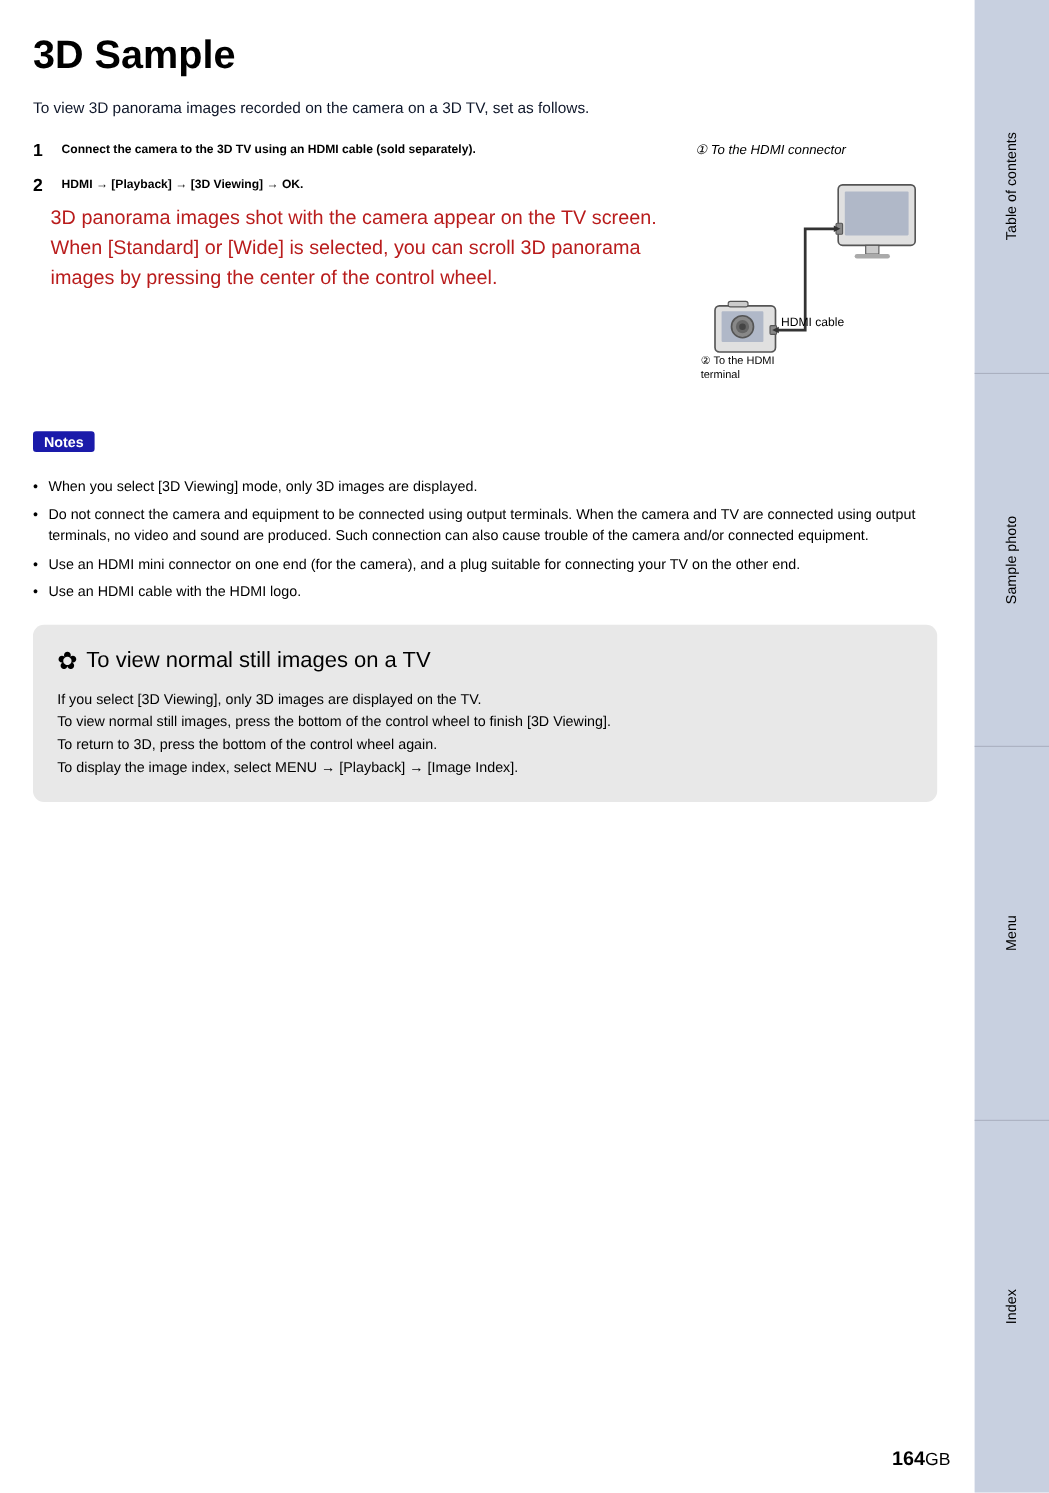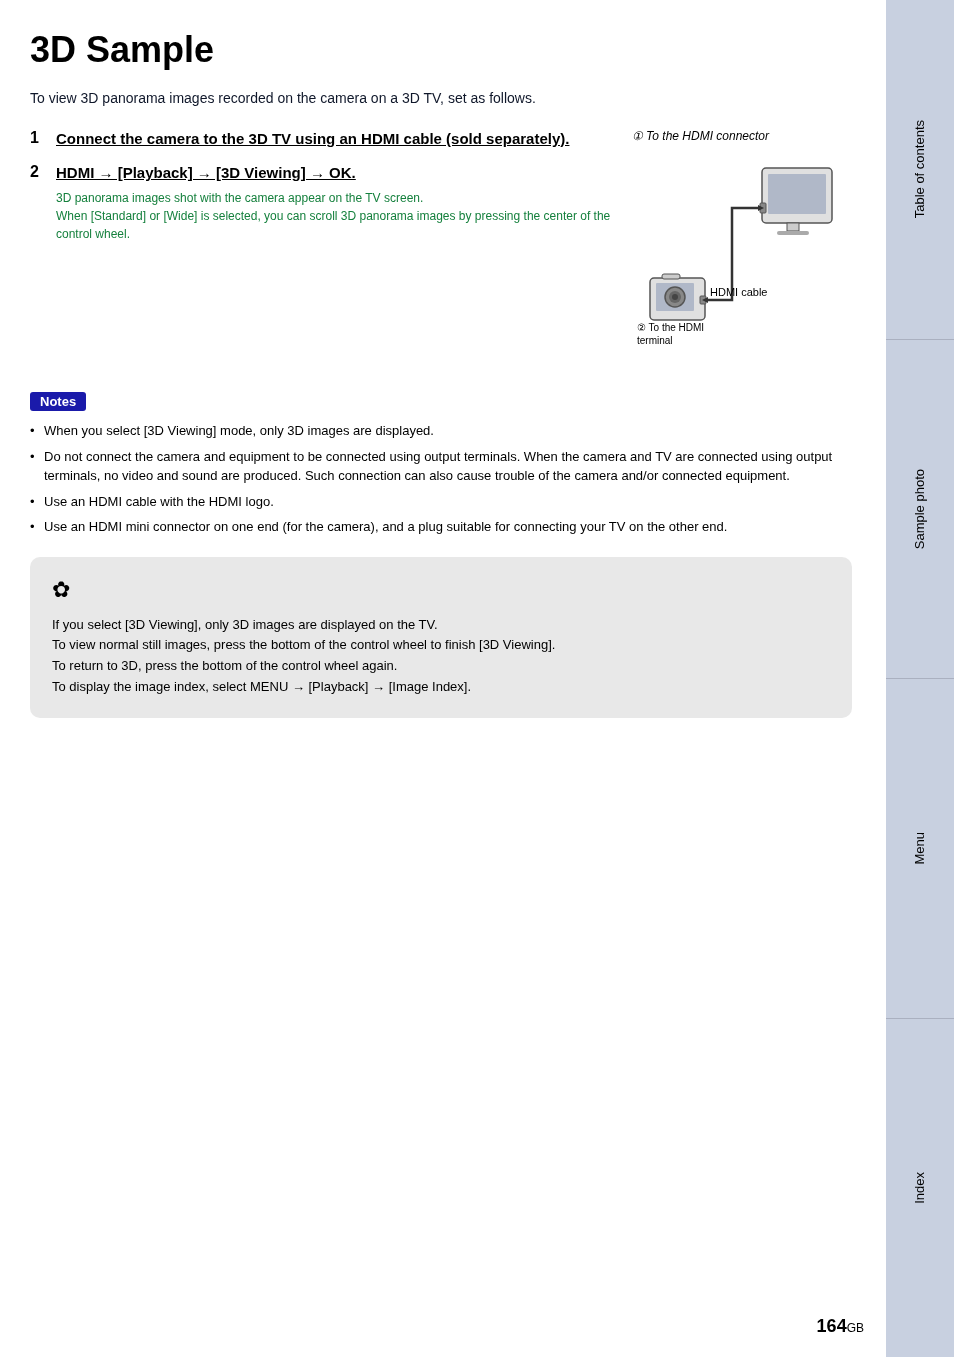--- a/index.html
+++ b/index.html
@@ -54,32 +54,31 @@
     }
 
     .step-number {
       font-size: 16px;
       font-weight: bold;
       min-width: 18px;
       color: #000;
     }
 
     .step-text {
-      font-size: 15px;
+      font-size: 11px;
       font-weight: bold;
       color: #000;
       line-height: 1.35;
-      text-decoration: underline;
     }
 
     .step-description {
-      font-size: 12px;
-      color: #15803d;
+      font-size: 18px;
+      color: #b91c1c;
       margin-top: 6px;
-      margin-left: 26px;
+      margin-left: 16px;
       line-height: 1.5;
     }
 
     .diagram-label {
       font-size: 12px;
       color: #000;
       line-height: 1.3;
       margin-bottom: 4px;
       font-style: italic;
     }
@@ -90,21 +89,21 @@
     }
 
     .notes-badge {
       display: inline-block;
       background-color: #1a1aaa;
       color: #fff;
       font-size: 13px;
       font-weight: bold;
       padding: 2px 10px;
       border-radius: 3px;
-      margin-bottom: 10px;
+      margin-bottom: 21px;
     }
 
     .notes-list {
       list-style: none;
       padding: 0;
     }
 
     .notes-list li {
       font-size: 13px;
       color: #000;
@@ -192,21 +191,21 @@
       font-size: 14px;
       color: #000;
     }
 
     .page-num-main {
       font-size: 18px;
       font-weight: bold;
     }
 
     .page-num-suffix {
-      font-size: 12px;
+      font-size: 16px;
     }
 
     
     .diagram-wrapper {
       display: flex;
       flex-direction: column;
       align-items: flex-start;
       width: 220px;
     }
   </style>
@@ -279,28 +278,29 @@
       </svg>
     </div>
 
   </div>
 
   <div class="notes-section">
     <span class="notes-badge">Notes</span>
     <ul class="notes-list">
       <li>When you select [3D Viewing] mode, only 3D images are displayed.</li>
       <li>Do not connect the camera and equipment to be connected using output terminals. When the camera and TV are connected using output terminals, no video and sound are produced. Such connection can also cause trouble of the camera and/or connected equipment.</li>
+      <li>Use an HDMI mini connector on one end (for the camera), and a plug suitable for connecting your TV on the other end.</li>
       <li>Use an HDMI cable with the HDMI logo.</li>
-      <li>Use an HDMI mini connector on one end (for the camera), and a plug suitable for connecting your TV on the other end.</li>
     </ul>
   </div>
 
   <div class="tip-box">
     <div class="tip-title">
       <span class="tip-icon">✿</span>
+      <span>To view normal still images on a TV</span>
     </div>
     <div class="tip-text">
       If you select [3D Viewing], only 3D images are displayed on the TV.<br>
       To view normal still images, press the bottom of the control wheel to finish [3D Viewing].<br>
       To return to 3D, press the bottom of the control wheel again.<br>
       To display the image index, select MENU → [Playback] → [Image Index].
     </div>
   </div>
 
 </div>

